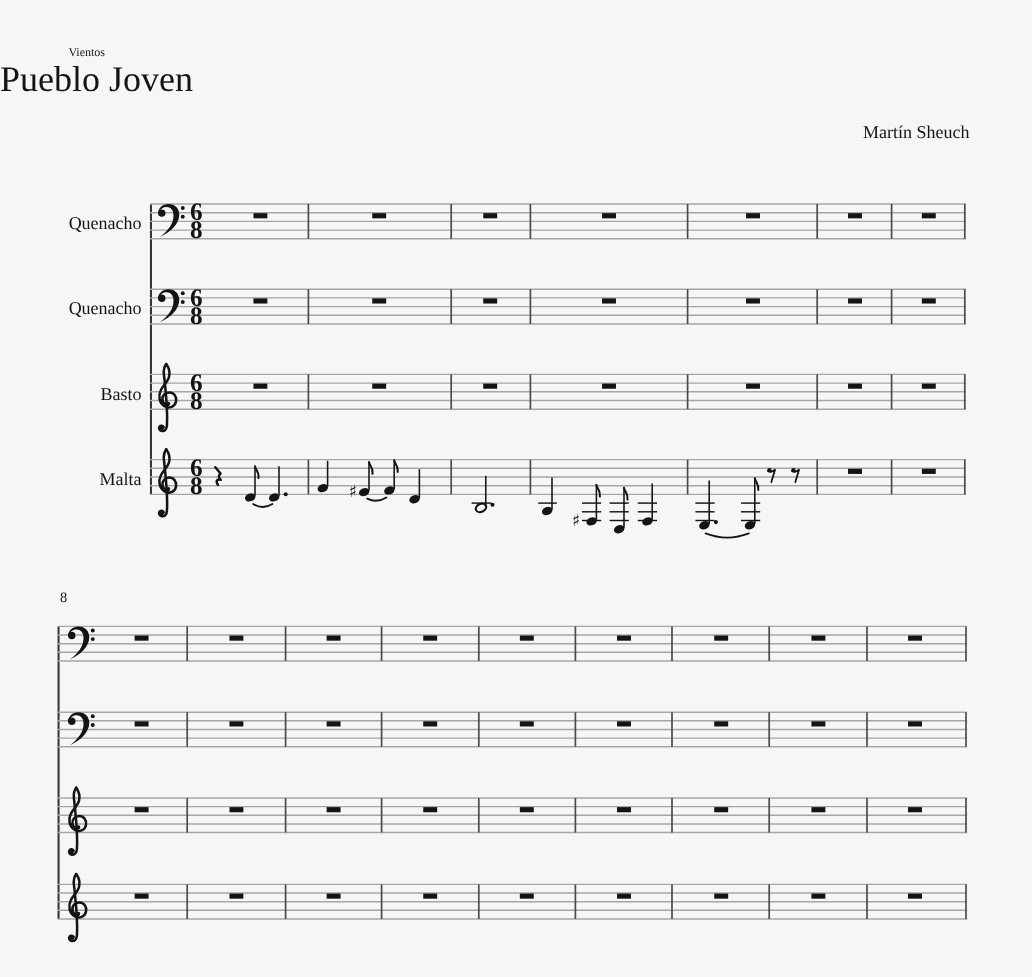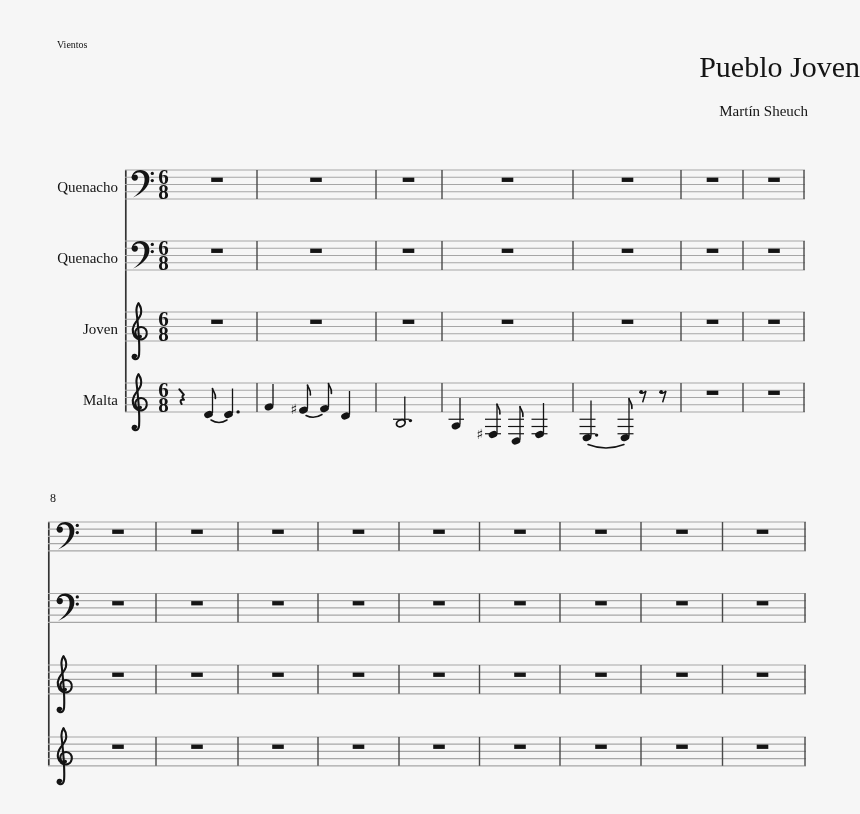--- a/index.html
+++ b/index.html
@@ -1,19 +1,19 @@
 <!DOCTYPE html>
 <html><head>
 <meta charset="utf-8">
 <style>
   html,body{margin:0;padding:0;background:#f6f6f6;}
   .page{position:relative;width:860px;height:814px;background:#f6f6f6;overflow:hidden;
         font-family:"Liberation Serif", serif;color:#141414;}
   .part-name{position:absolute;left:57px;top:39px;font-size:10px;}
-  .title{position:absolute;left:12px;right:0;top:50px;text-align:right;font-size:30px;}
+  .title{position:absolute;left:0;right:0;top:50px;text-align:left;font-size:30px;}
   .composer{position:absolute;right:52px;top:103px;font-size:15px;text-align:right;}
   .staff-label{position:absolute;left:0;width:118px;text-align:right;font-size:15px;line-height:16px;}
   .measure-number{position:absolute;left:50px;top:491px;font-size:12px;}
   #music{position:absolute;left:0;top:0;}
 </style>
 </head>
 <body>
 
 <div class="page">
   <svg id="music" width="860" height="814" viewBox="0 0 860 814">
@@ -347,17 +347,17 @@
         <rect x="756.7" y="744.6" width="11.6" height="4.3" fill="#141414"></rect>
       </g>
     </svg>
 
   <div class="part-name">Vientos</div>
   <div class="title">Pueblo Joven</div>
   <div class="composer">Martín Sheuch</div>
 
   <div class="staff-label" style="top:179px">Quenacho</div>
   <div class="staff-label" style="top:250px">Quenacho</div>
-  <div class="staff-label" style="top:321px">Joven</div>
+  <div class="staff-label" style="top:321px">Basto</div>
   <div class="staff-label" style="top:392px">Malta</div>
 
   <div class="measure-number">8</div>
 </div>
 
 </body></html>

